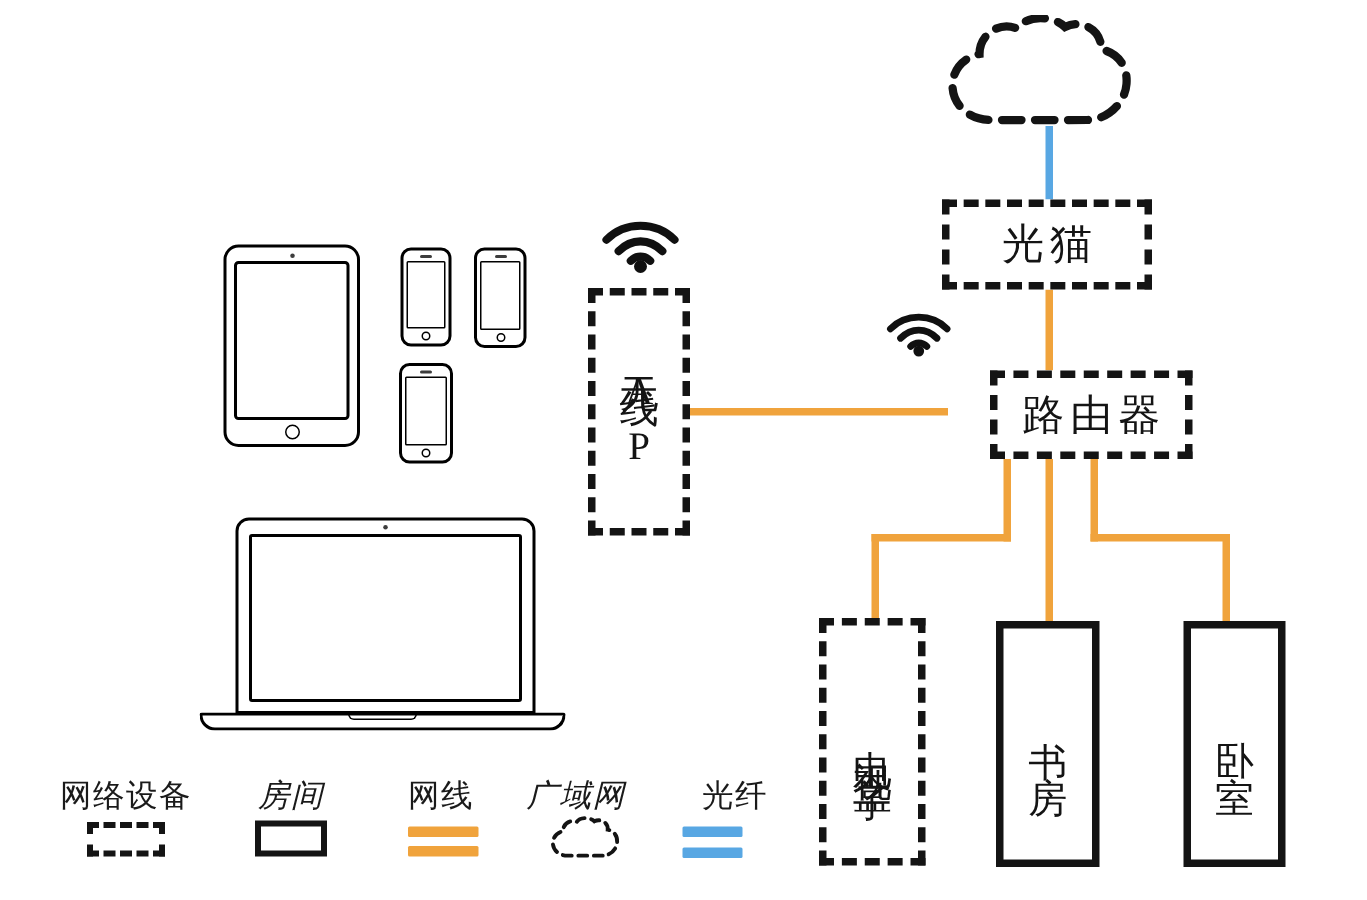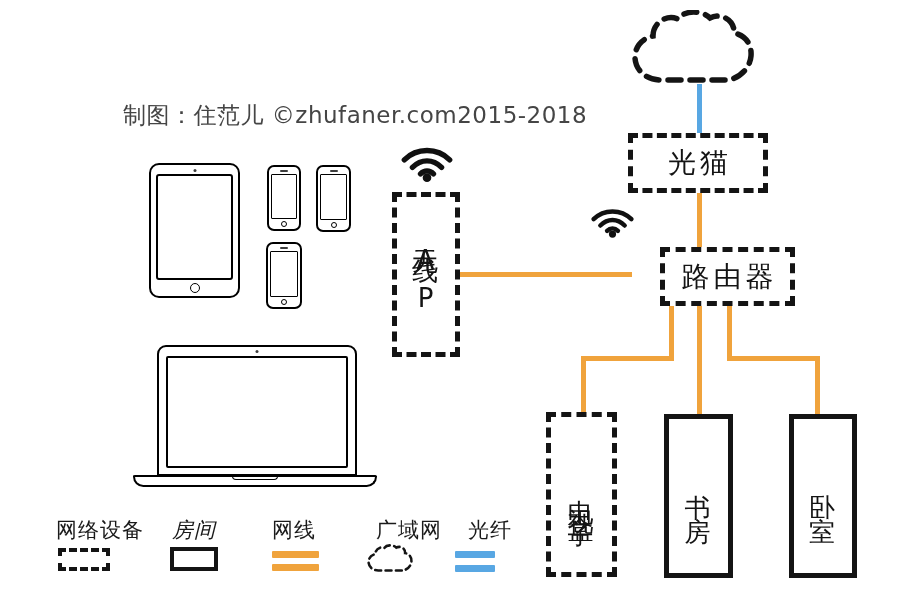--- a/index.html
+++ b/index.html
@@ -25,21 +25,21 @@
   }
 
   
   .node {
     display: flex;
     align-items: center;
     justify-content: center;
     color: #141414;
     background: #fff;
   }
-  .dashed-node { border: 5px dashed #141414; }
+  .dashed-node { border: 5px dashed #141414; font-family: Liberation Serif, serif; }
   .solid-node  { border: 5px solid  #141414; }
   .hlabel { font-size: 28px; letter-spacing: 4px; padding-left: 4px; }
   .vlabel {
     writing-mode: vertical-rl;
     text-orientation: upright;
     font-size: 26px;
     letter-spacing: 8px;
   }
   .vlabel.wide { letter-spacing: 22px; }
 
@@ -124,40 +124,39 @@
 
   
   .legend-label {
     top: 516px;
     font-size: 21px;
     font-weight: 500;
     color: #1a1a1a;
     letter-spacing: 1px;
     white-space: nowrap;
   }
-  #legend-label-device { left: 56px; }
+  #legend-label-device { left: 40px; }
   #legend-label-room   { left: 172px; font-style: italic; }
   #legend-label-cable  { left: 272px; }
-  #legend-label-wan    { left: 376px; }
+  #legend-label-wan    { left: 351px; font-style: italic; }
   #legend-label-fiber  { left: 468px; }
 
   #legend-sym-device { left: 58px;  top: 548px; width: 52px; height: 23px; border: 4px dashed #141414; }
   #legend-sym-room   { left: 170px; top: 547px; width: 48px; height: 24px; border: 4px solid #141414; }
   .legend-bar { height: 7px; border-radius: 1px; }
   #legend-cable-1 { left: 272px; top: 551px; width: 47px; }
   #legend-cable-2 { left: 272px; top: 564px; width: 47px; }
   #legend-fiber-1 { left: 455px; top: 551px; width: 40px; }
   #legend-fiber-2 { left: 455px; top: 565px; width: 40px; }
 </style>
 </head>
 <body>
 
 <div class="canvas">
 
-  <div class="abs credit">制图：住范儿 ©zhufaner.com2015-2018</div>
 
   <svg class="abs" style="left:628px; top:10px;" width="130" height="78" viewBox="0 0 130 78">
     <path d="M 97 70 L 33 70 C 18 70 7 60 7 47 C 7 36 15 28 25 26
              C 25 13 38 4 50 9 C 56 0 74 0 82 8 C 94 2 107 11 106 23
              C 117 25 124 34 123 46 C 122 59 110 70 97 70 Z" fill="none" stroke="#141414" stroke-width="5.5" stroke-dasharray="13 9" stroke-linecap="round"></path>
   </svg>
 
   <svg class="abs" style="left:400px; top:142px;" width="54" height="40" viewBox="0 0 100 74">
     <g fill="none" stroke="#101010" stroke-width="10" stroke-linecap="round">
       <path d="M 8 33 C 31 10 69 10 92 33"></path>

